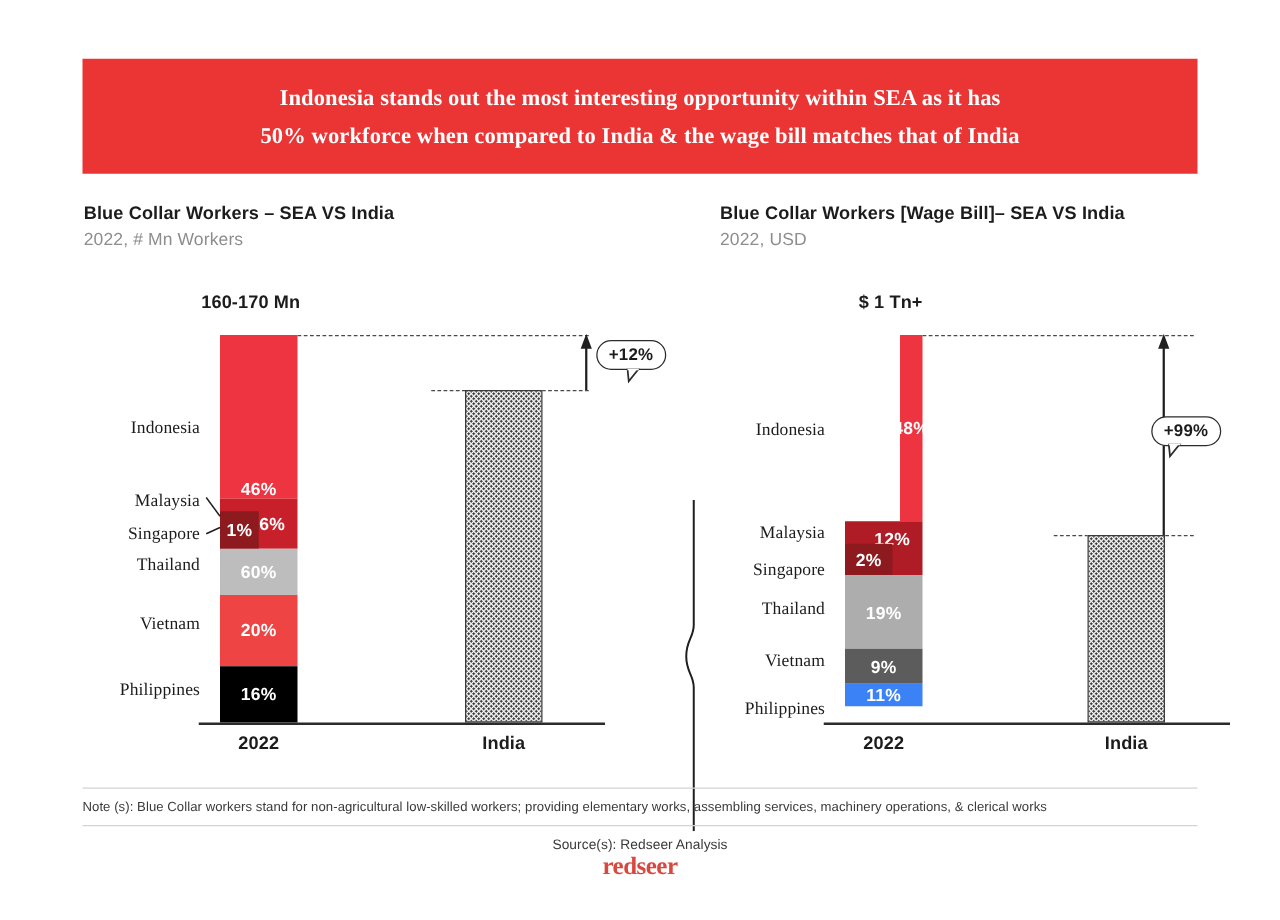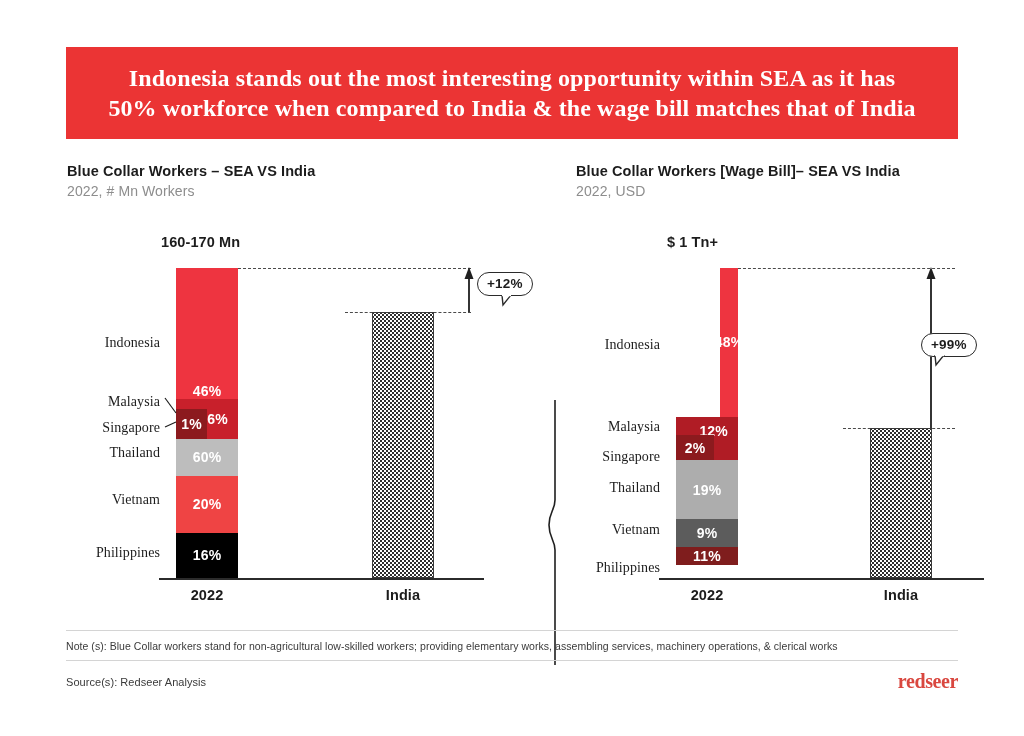--- a/index.html
+++ b/index.html
@@ -25,21 +25,21 @@
     height: 92px;
     background: #EB3434;
     display: flex;
     align-items: center;
     justify-content: center;
   }
   #banner-text {
     color: #ffffff;
     font-family: "Liberation Serif", serif;
     font-weight: bold;
-    font-size: 24px;
+    font-size: 18px;
     line-height: 30px;
     text-align: center;
     letter-spacing: 0.1px;
     max-width: 840px;
     white-space: pre-line;
   }
 
   
   .panel-head { position: absolute; }
   .panel-title {
@@ -209,20 +209,21 @@
     font-size: 10.5px;
     color: #3a3a3a;
     padding: 9px 0 8px 0;
     letter-spacing: 0.05px;
   }
   #source-row {
     display: flex;
     align-items: center;
     justify-content: space-between;
     padding-top: 9px;
+    flex-direction: column;
   }
   #source-text { font-size: 11px; color: #3a3a3a; letter-spacing: 0.05px; }
   #logo {
     font-family: "Liberation Serif", serif;
     font-weight: bold;
     font-size: 20px;
     color: #D9473F;
     letter-spacing: -0.4px;
   }
 </style>
@@ -304,21 +305,21 @@
     <div class="cat-label" style="left:0px; top:320px; width:105px;">Philippines</div>
 
     <svg class="overlay">
       <line x1="110" y1="173" x2="121" y2="188" stroke="#1f1f1f" stroke-width="1.2"></line>
       <line x1="110" y1="202" x2="121" y2="197" stroke="#1f1f1f" stroke-width="1.2"></line>
     </svg>
   </div>
 
   <div class="panel" id="panel-right">
 
-    <div class="total-label" style="left:112px; top:9px;">$ 1 Tn+</div>
+    <div class="total-label" style="left:132px; top:9px;">$ 1 Tn+</div>
 
     <div class="dash-line" style="left:183px; top:43px; width:217px;"></div>
 
     <div class="dash-line" style="left:288px; top:203px; width:112px;"></div>
 
     <div class="stack" style="left:121px; top:43px; height:310px;">
       <div class="seg" style="height:148.8px; background:#EE3440;margin-left:44px;">
         <span>48%</span>
       </div>
       <div class="seg seg-split" style="height:43.4px; background:#B01C25;">
@@ -326,21 +327,21 @@
         <div class="sub-seg" style="width:38px; height:25px; background:#8C1A1E;">
           <span>2%</span>
         </div>
       </div>
       <div class="seg" style="height:58.9px; background:#ADADAD;">
         <span>19%</span>
       </div>
       <div class="seg" style="height:27.9px; background:#5C5C5C;">
         <span>9%</span>
       </div>
-      <div class="seg" style="height:18px; background:#7f1d1d;">
+      <div class="seg" style="height:18px; background:#3b82f6;">
         <span>11%</span>
       </div>
     </div>
 
     <div class="india-bar" style="left:315px; top:203px; height:150px;"></div>
 
     <div class="axis-line" style="left:104px; top:353px; width:325px;"></div>
 
     <div class="x-label" style="left:92px; top:362px;">2022</div>
     <div class="x-label" style="left:286px; top:362px;">India</div>

